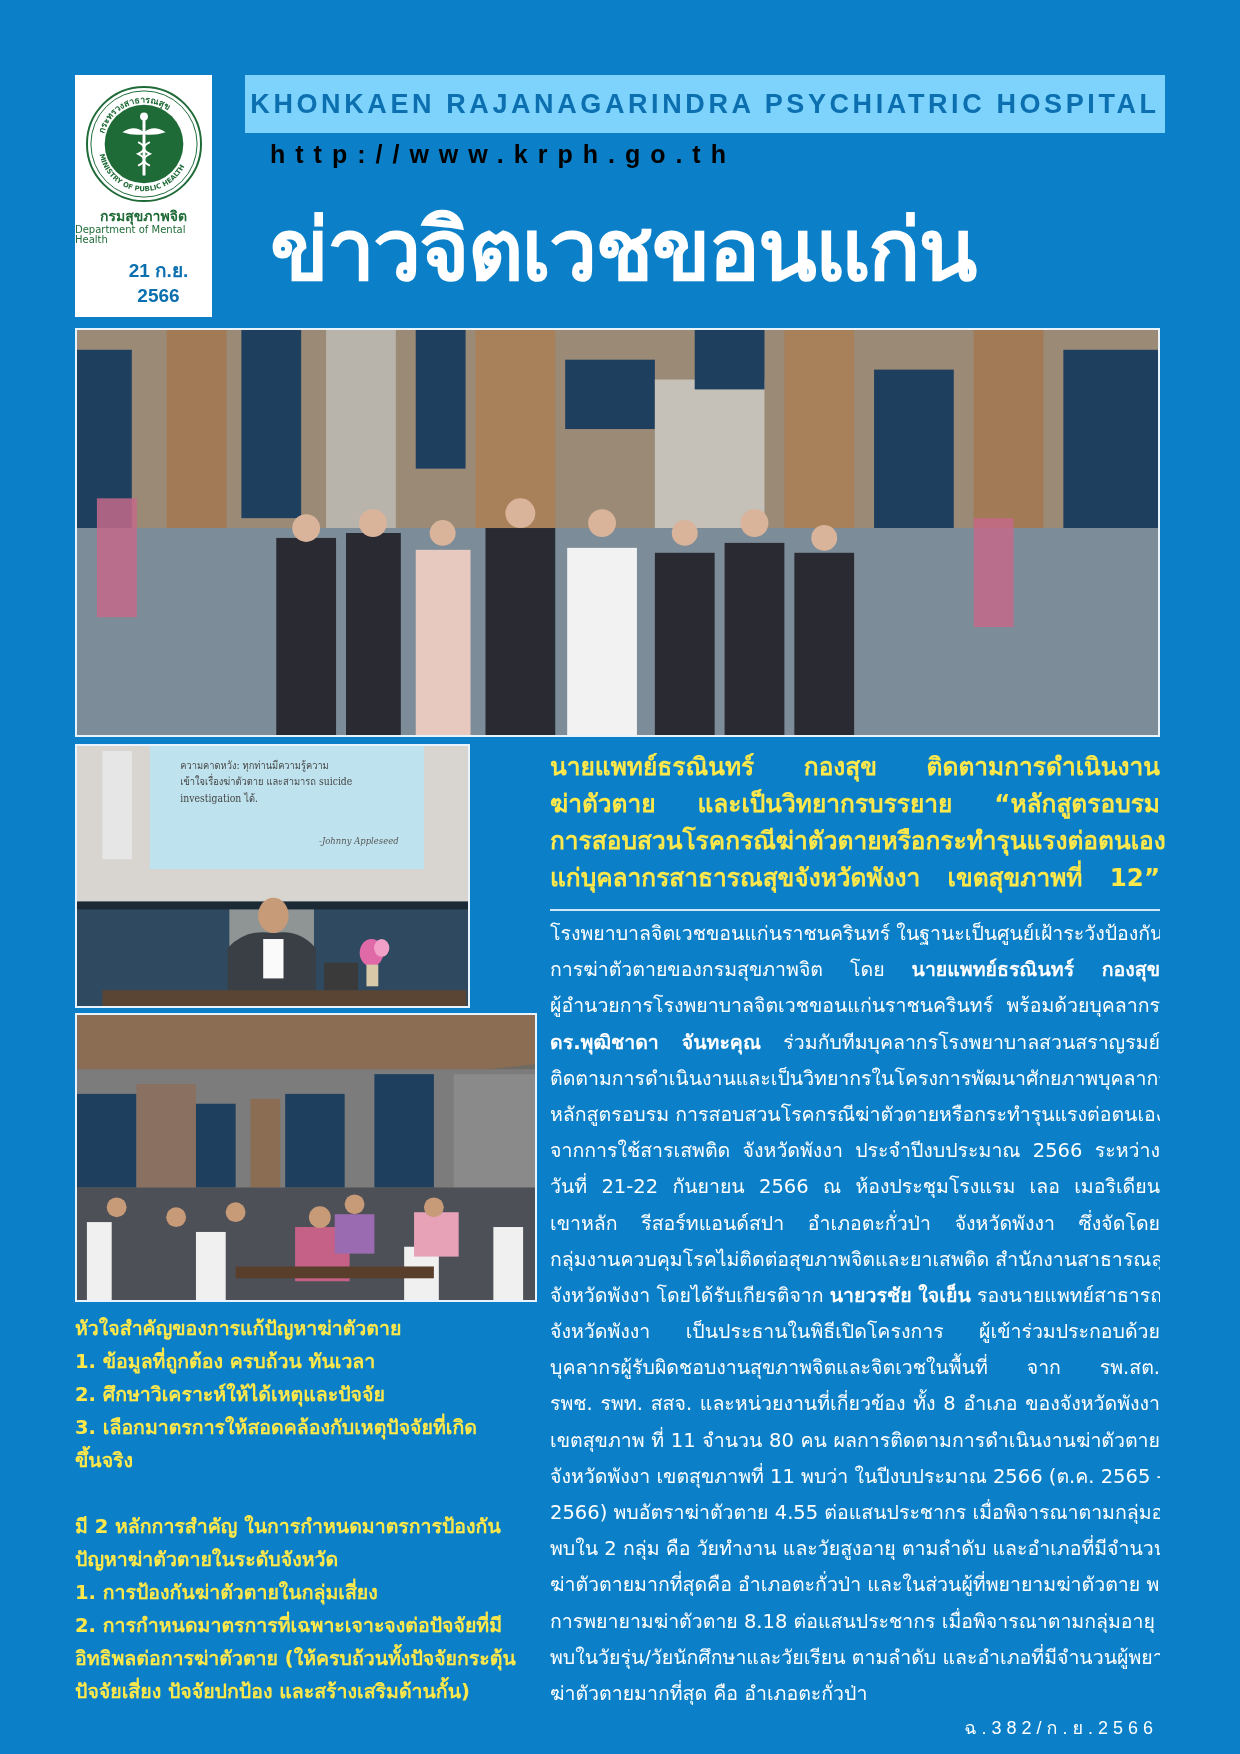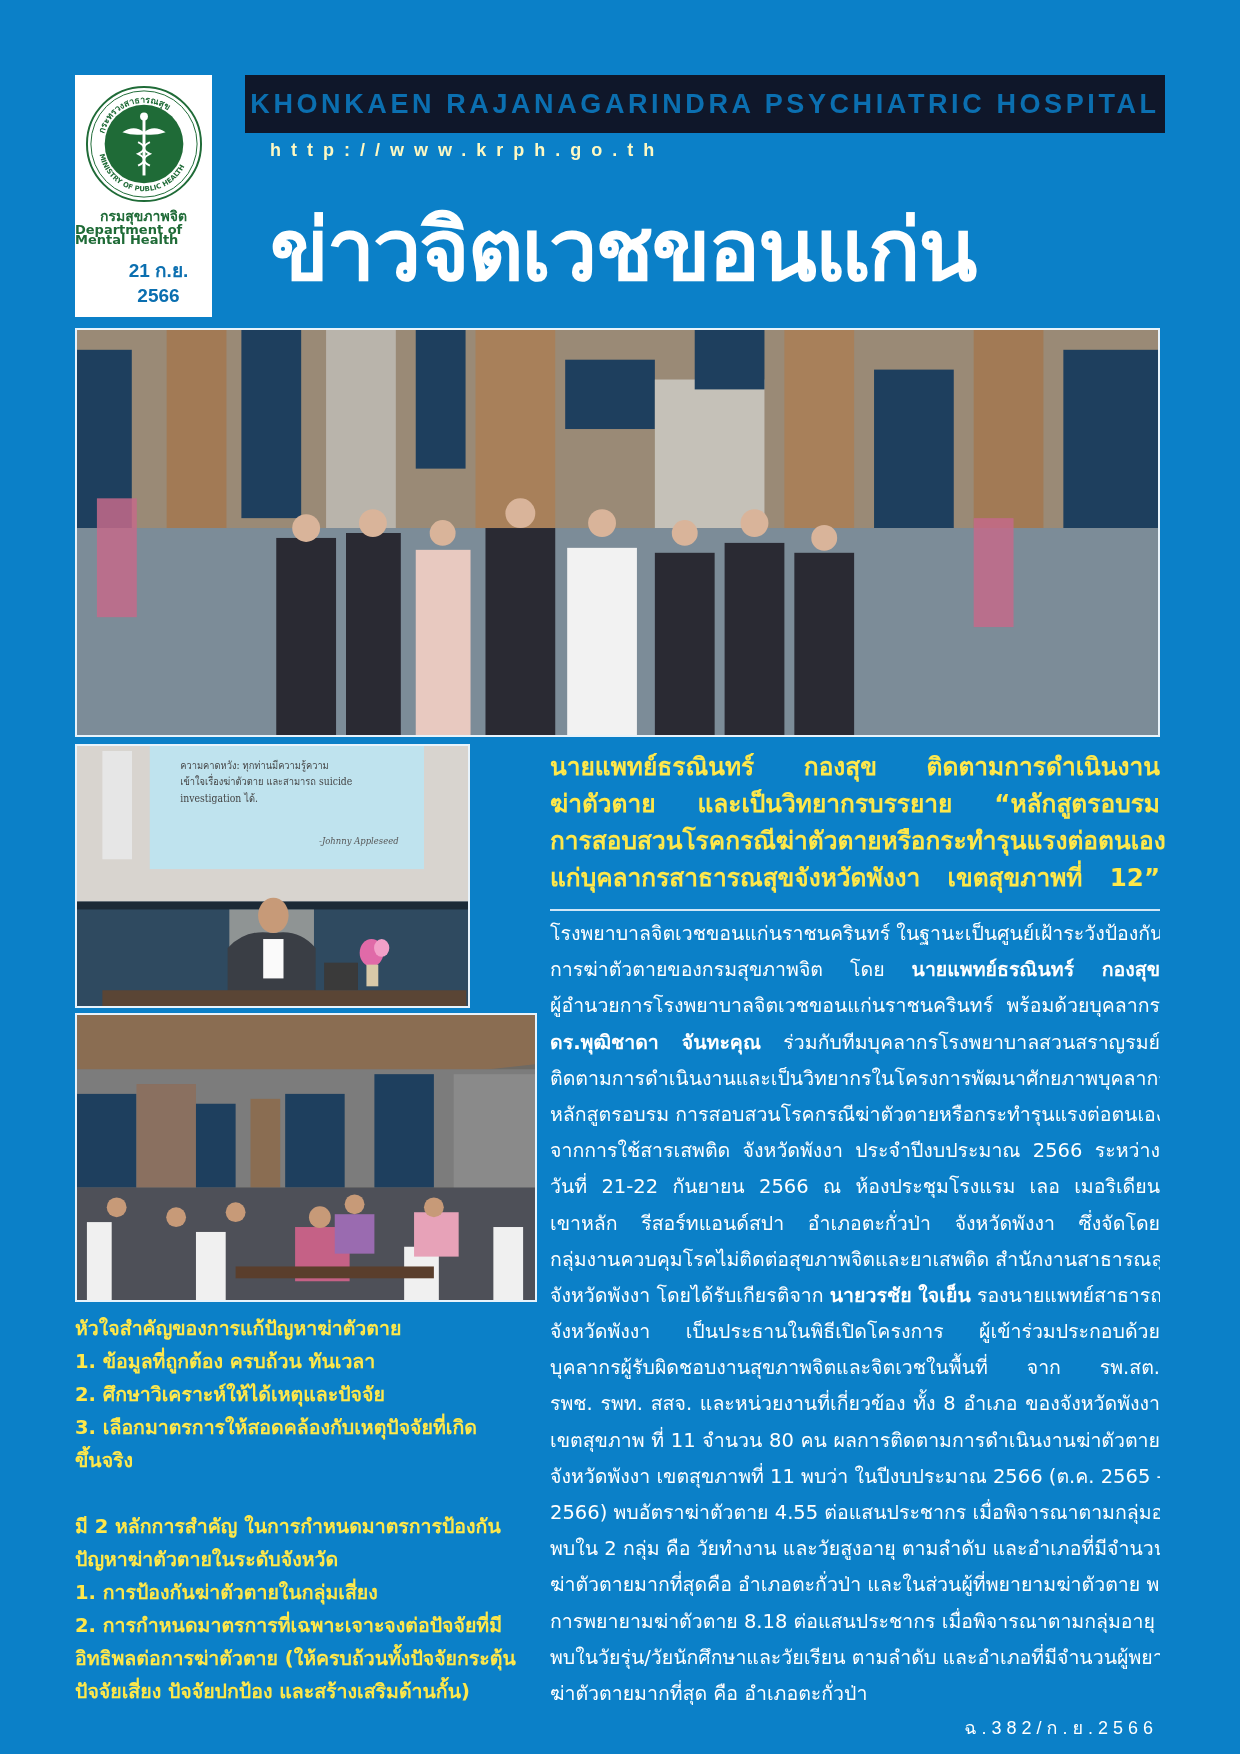--- a/index.html
+++ b/index.html
@@ -12,38 +12,38 @@
   .abs { position:absolute; }
 
   
   .logo-box {
     left:75px; top:75px; width:137px; height:242px;
     background:#fff; box-sizing:border-box;
     display:flex; flex-direction:column; align-items:center;
   }
   .seal { margin-top:10px; width:118px; height:118px; }
   .dept-th { color:#1f6b37; font-weight:bold; font-size:14px; margin-top:4px; line-height:18px; }
-  .dept-en { color:#1f6b37; font-size:13px; font-weight:bold; line-height:10px; }
+  .dept-en { color:#1f6b37; font-size:10px; font-weight:normal; line-height:10px; }
   .issue-date {
     position:absolute; bottom:10px; left:0; right:0; text-align:center;
     color:#0b6fb0; font-weight:bold; font-size:19px; font-family:"Liberation Sans", sans-serif;padding-left:30px;
   }
 
   
   .hospital-band {
-    left:245px; top:75px; width:920px; height:58px; background:#0f172a;
+    left:245px; top:75px; width:920px; height:58px; background:#7dd3fc;
     display:flex; align-items:center; justify-content:center;
   }
   .hospital-name {
     color:#0b6fb0; font-family:"Liberation Sans", sans-serif; font-weight:bold;
     font-size:27px; letter-spacing:3.6px; white-space:nowrap;
   }
   .url {
     left:270px; top:140px; font-family:"Liberation Sans", sans-serif; font-weight:bold;
-    font-size:18px; letter-spacing:10px; color:#fef9c3;
+    font-size:25px; letter-spacing:10px; color:#000000;
   }
   .masthead {
     left:248px; top:190px; width:920px; height:120px;
     font-family:"DejaVu Sans", sans-serif; font-weight:bold; font-size:86px; line-height:120px;
     color:#fff; letter-spacing:-2px; white-space:nowrap;margin-left:22px;
   }
 
   
   .photo { border:2px solid #e8f3fb; box-sizing:border-box; overflow:hidden; }
   .photo-main { left:75px; top:328px; width:1085px; height:409px; }

